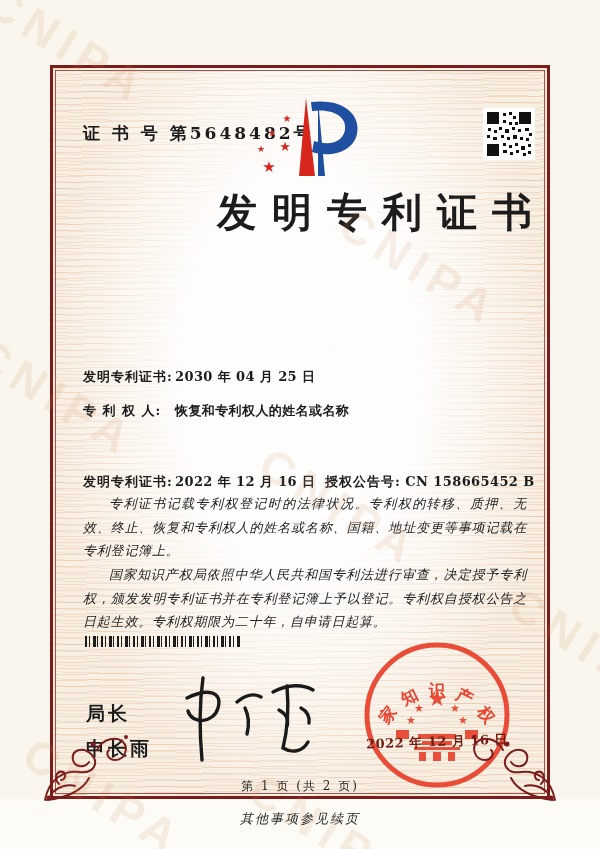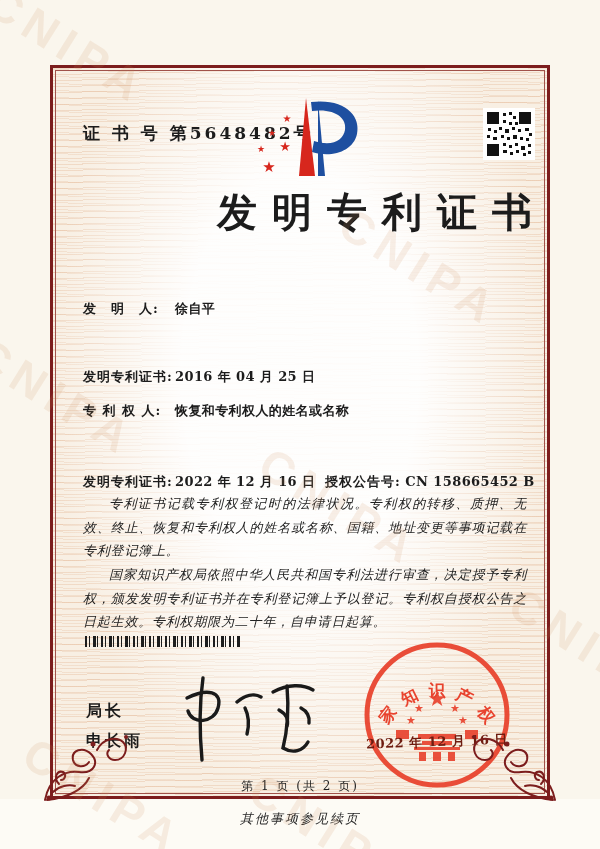--- a/index.html
+++ b/index.html
@@ -63,21 +63,21 @@
     background-image:repeating-linear-gradient(90deg,
       #1d1d1d 0 2px, rgba(0,0,0,0) 2px 4px,
       #1d1d1d 4px 5px, rgba(0,0,0,0) 5px 8px,
       #1d1d1d 8px 11px, rgba(0,0,0,0) 11px 12px,
       #1d1d1d 12px 13px, rgba(0,0,0,0) 13px 16px);
   }
   
   .director {
     position:absolute; left:33px; top:628px;
     font-family:"Liberation Sans",sans-serif; font-weight:bold;
-    font-size:16px; letter-spacing:3px; line-height:1.85;
+    font-size:19px; letter-spacing:3px; line-height:1.85;
   }
   .sig { position:absolute; left:122px; top:596px; width:150px; height:110px; }
   .seal { position:absolute; left:309px; top:572px; width:150px; height:150px; }
   .seal svg { position:absolute; inset:0; }
   .seal-date {
     position:absolute; left:0; top:93px; width:100%; text-align:center;
     font-weight:700; font-size:13px; letter-spacing:0.5px; color:#6e1c10;
     transform:rotate(-2deg); z-index:2;
   }
   .pageno { position:absolute; left:0; top:710px; width:100%; text-align:center; font-size:12px; letter-spacing:2px; }
@@ -160,25 +160,22 @@
           <rect x="25" y="42" width="3" height="3"></rect>
           <rect x="31" y="40" width="3" height="3"></rect>
         <rect x="38" y="43" width="3" height="3"></rect>
           <rect x="43" y="41" width="3" height="3"></rect>
       </g>
     </svg>
   </div>
 
   <div class="title">发明专利证书</div>
 
-  <div class="row r2">
-    <span class="lab">发　明　人:</span><span class="val">徐自平</span>
-  </div>
   <div class="row r4">
-    <span class="lab">发明专利证书:</span><span class="val">2016 年 04 月 25 日</span>
+    <span class="lab">发明专利证书:</span><span class="val">2030 年 04 月 25 日</span>
   </div>
   <div class="row r5">
     <span class="lab">专 利 权 人:</span><span class="val">恢复和专利权人的姓名或名称</span>
   </div>
   <div class="row r7">
     <span class="lab">发明专利证书:</span><span class="val val-fixed">2022 年 12 月 16 日</span><span class="lab2">授权公告号:</span> <span class="val">CN 158665452 B</span>
   </div>
 
   <div class="paras">
     <p class="para">专利证书记载专利权登记时的法律状况。专利权的转移、质押、无效、终止、恢复和专利权人的姓名或名称、国籍、地址变更等事项记载在专利登记簿上。</p>

